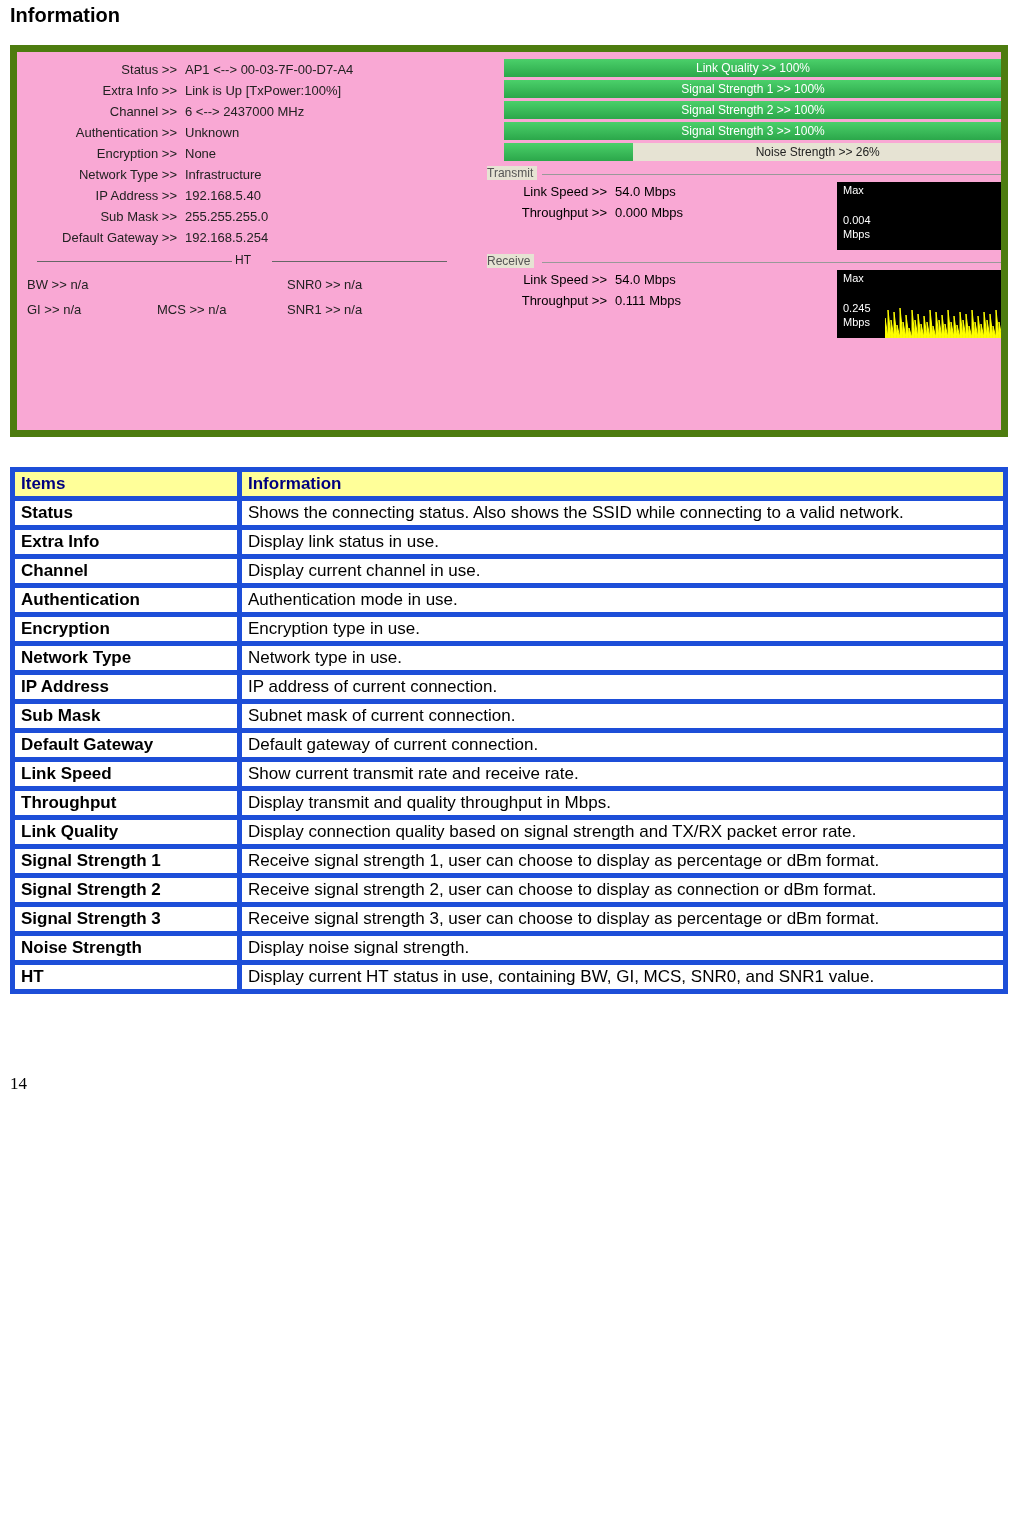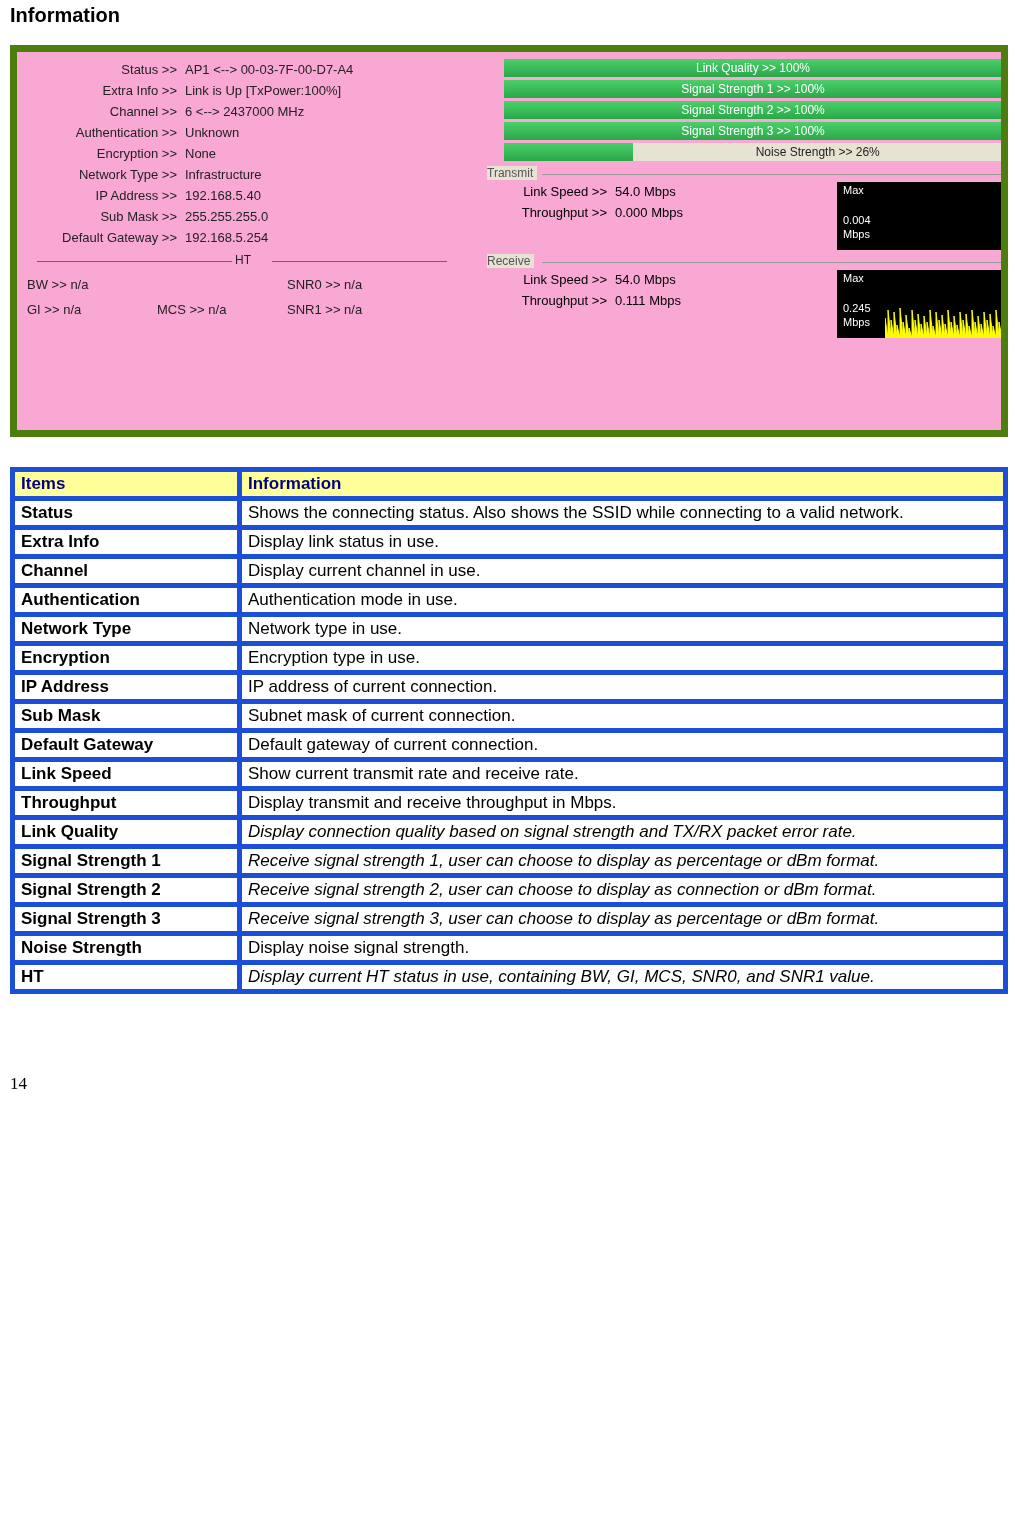--- a/index.html
+++ b/index.html
@@ -174,21 +174,20 @@
     background: #ffff99;
     color: #000080;
     font-weight: bold;
   }
   .info-table td.item {
     font-weight: bold;
     width: 210px;
   }
   .info-table td.justify {
     text-align: justify;
-    font-style: italic;
   }
   .page-number {
     text-align: left;
     font-family: "Times New Roman", serif;
     font-size: 17px;
     margin-top: 80px;
   }
 </style>
 </head>
 <body>
@@ -340,46 +339,46 @@
         </tr>
         <tr>
           <td class="item">Channel</td>
           <td>Display current channel in use.</td>
         </tr>
         <tr>
           <td class="item">Authentication</td>
           <td>Authentication mode in use.</td>
         </tr>
         <tr>
+          <td class="item">Encryption</td>
+          <td>Encryption type in use.</td>
+        </tr>
+        <tr>
           <td class="item">Network Type</td>
           <td>Network type in use.</td>
         </tr>
         <tr>
-          <td class="item">Encryption</td>
-          <td>Encryption type in use.</td>
-        </tr>
-        <tr>
           <td class="item">IP Address</td>
           <td>IP address of current connection.</td>
         </tr>
         <tr>
           <td class="item">Sub Mask</td>
           <td>Subnet mask of current connection.</td>
         </tr>
         <tr>
           <td class="item">Default Gateway</td>
           <td>Default gateway of current connection.</td>
         </tr>
         <tr>
           <td class="item">Link Speed</td>
           <td>Show current transmit rate and receive rate.</td>
         </tr>
         <tr>
           <td class="item">Throughput</td>
-          <td>Display transmit and receive throughput in Mbps.</td>
+          <td>Display transmit and quality throughput in Mbps.</td>
         </tr>
         <tr>
           <td class="item">Link Quality</td>
           <td class="justify">Display connection quality based on signal strength and TX/RX packet error rate.</td>
         </tr>
         <tr>
           <td class="item">Signal Strength 1</td>
           <td class="justify">Receive signal strength 1, user can choose to display as percentage or dBm format.</td>
         </tr>
         <tr>

